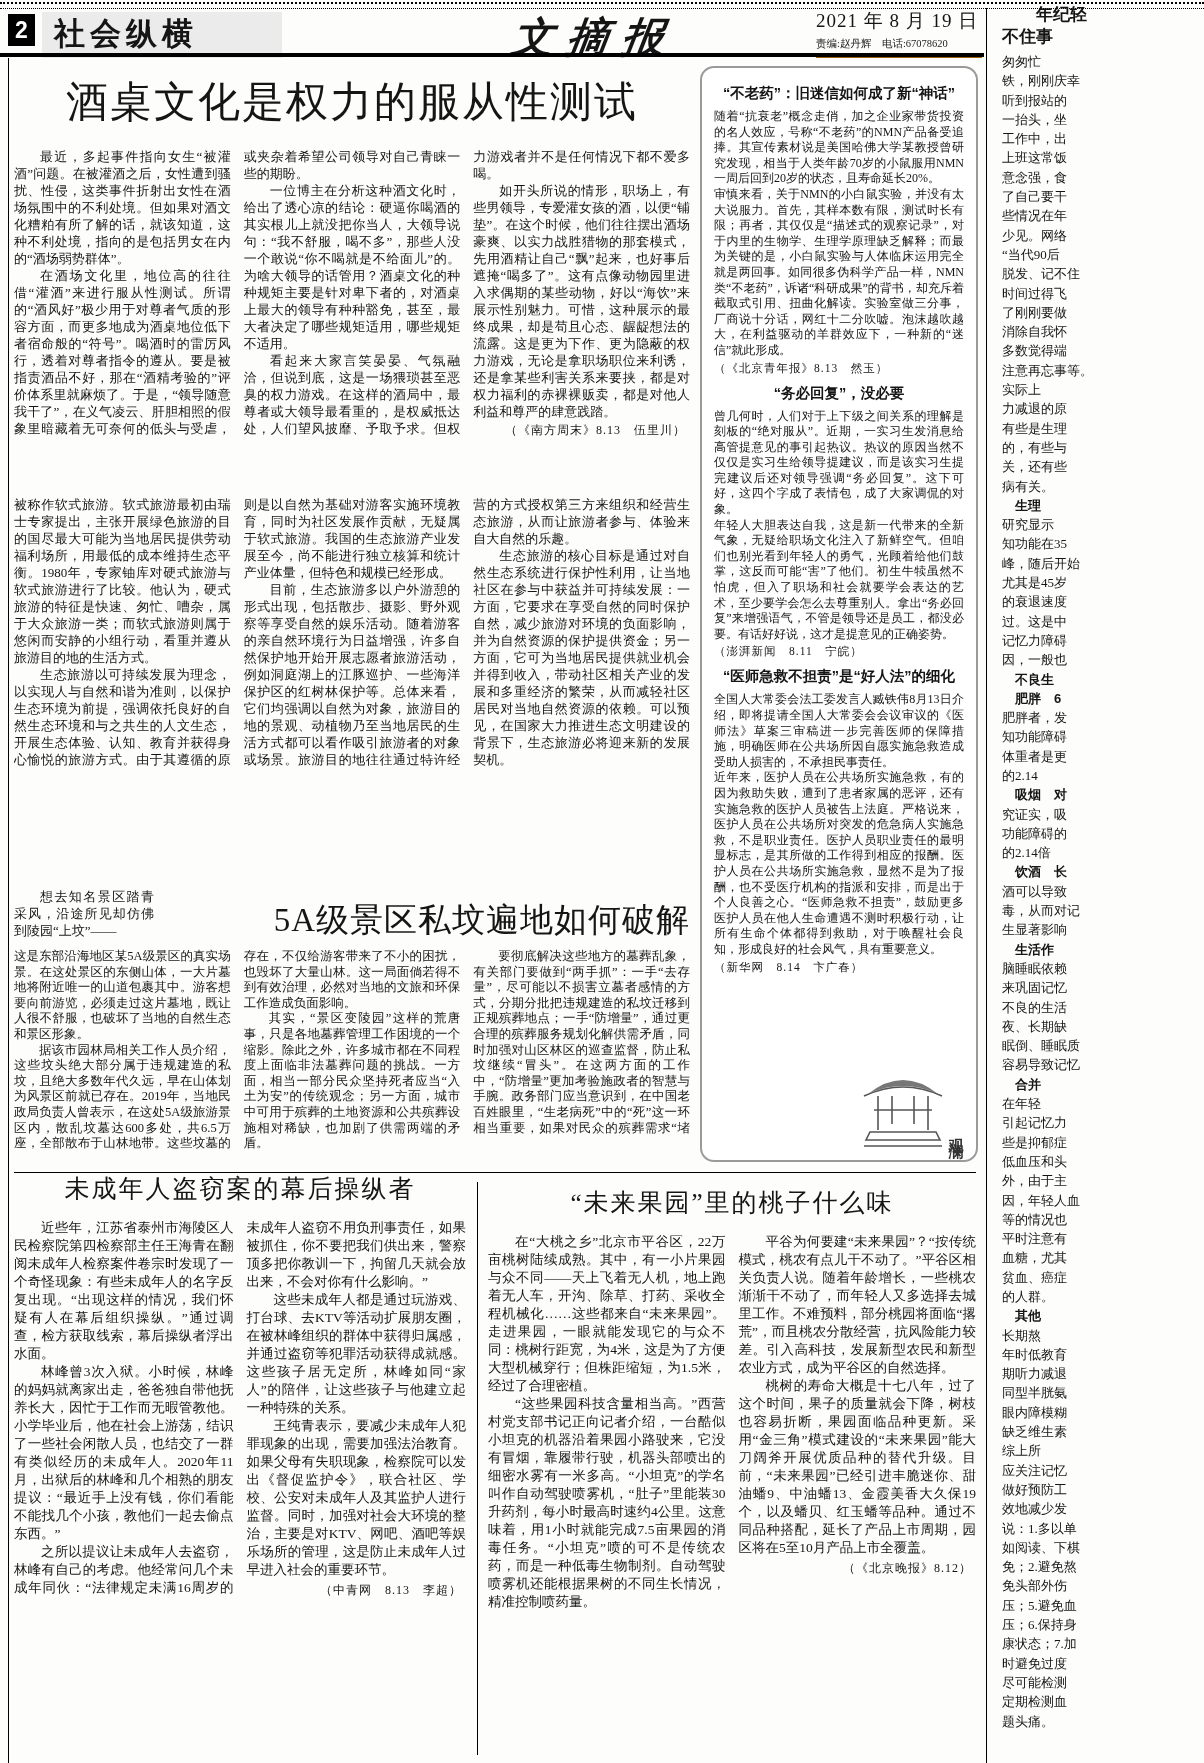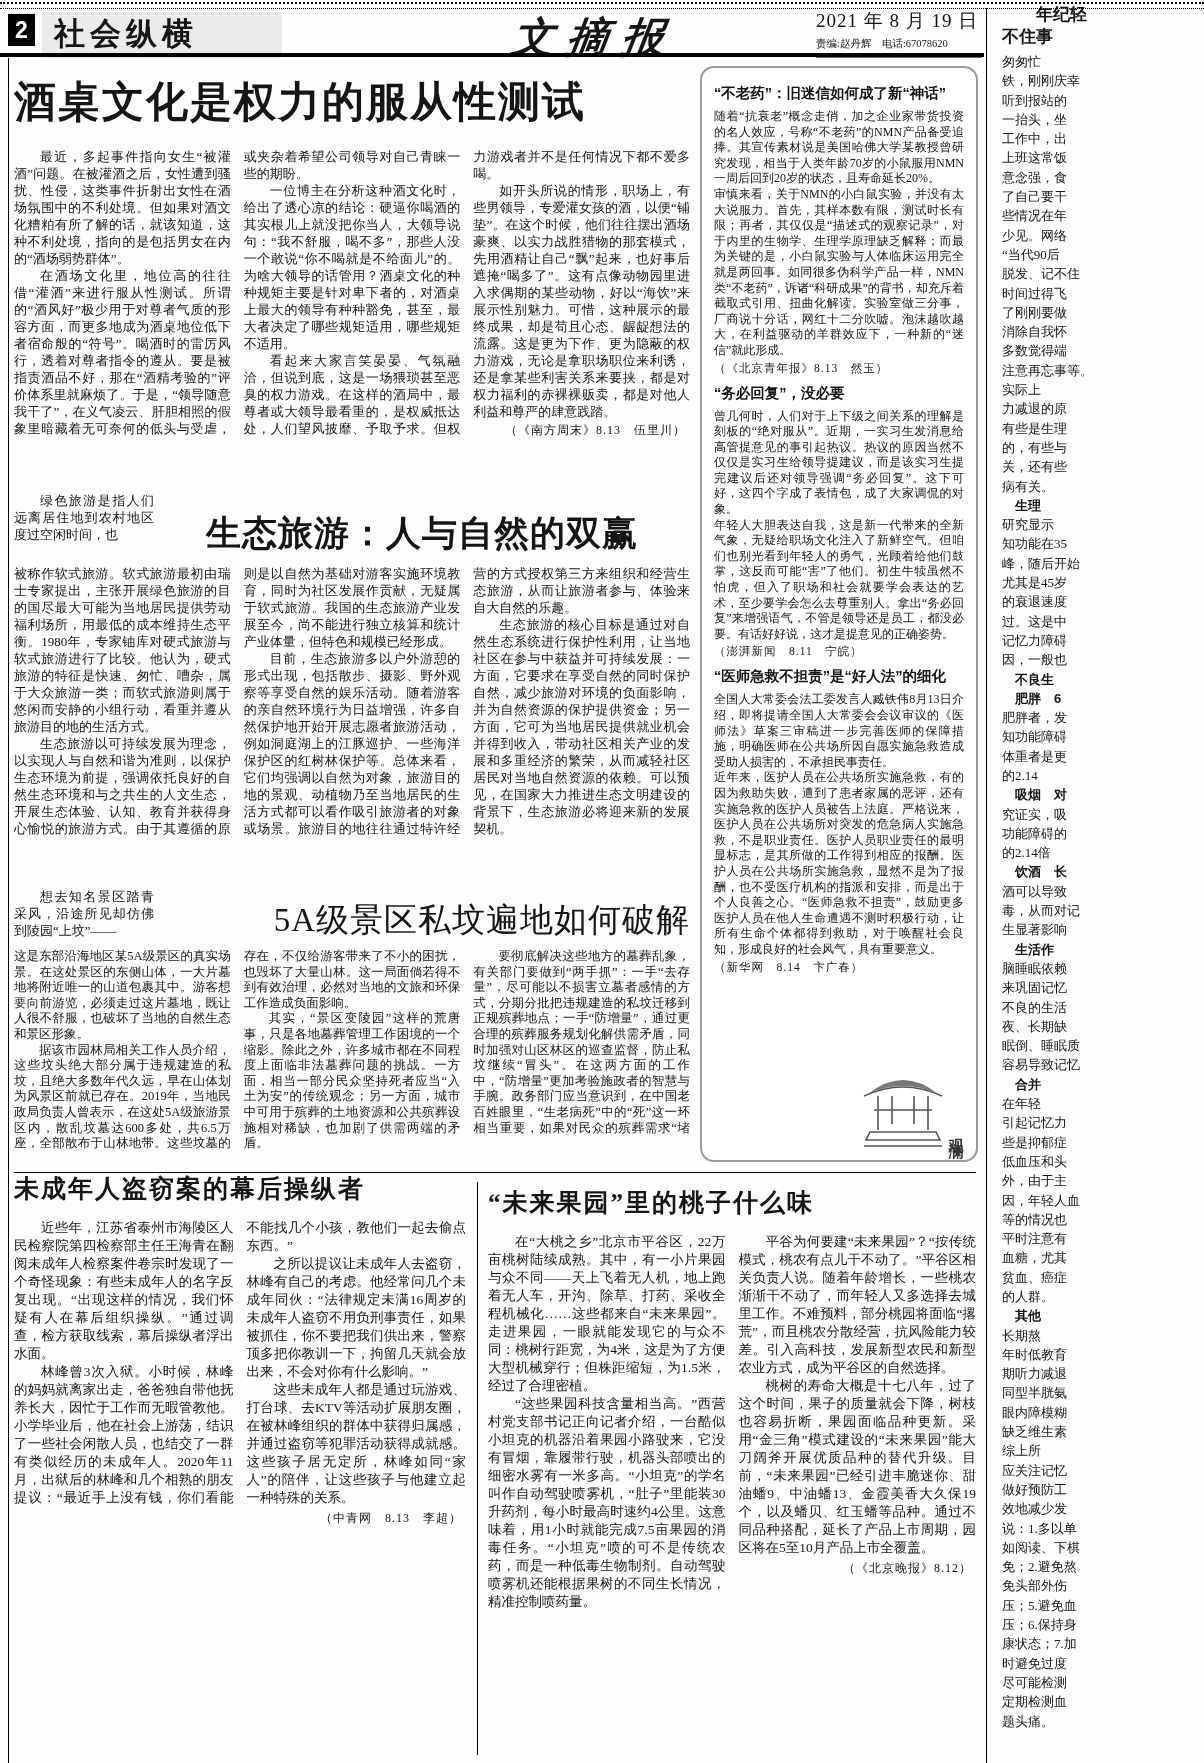--- a/index.html
+++ b/index.html
@@ -25,39 +25,39 @@
   #side-rule-sep{position:absolute;left:986px;top:8px;height:1755px;border-left:1.5px solid #000;}
   #band-rule{position:absolute;left:14px;top:1172px;width:962px;border-top:1px solid #000;}
   #bottom-vr{position:absolute;left:477px;top:1182px;height:573px;border-left:1px solid #000;}
   
   .para{margin:0;text-align:justify;}
   .cols .para{text-indent:2em;}
   .cols .para.noindent{text-indent:0;}
   .src{margin:2px 4px 0 0;text-align:right;text-indent:0;font-size:12px;letter-spacing:1px;}
   .cols{column-gap:13px;overflow:hidden;text-align:justify;}
   .art{position:absolute;}
-  .big-title{text-align:left;font-weight:700;letter-spacing:2px;}
+  .big-title{text-align:center;font-weight:400;letter-spacing:2px;}
   .art-head{display:flex;align-items:flex-start;}
   .intro{flex:0 0 140px;font-size:13px;line-height:17px;text-align:justify;text-indent:2em;padding-top:4px;}
   
   #a1-title{font-size:42px;margin:8px 0 18px 0;}
   #a1-body{height:332px;column-count:3;font-size:13px;line-height:17px;}
   
   #a2-title{flex:1;font-size:35px;font-weight:900;text-align:center;padding-top:22px;letter-spacing:1px;}
   #a2-body{height:288px;column-count:3;font-size:13px;line-height:17px;margin-top:8px;}
   
   #a3-title{flex:1;font-size:33px;font-weight:400;text-align:right;padding-top:14px;letter-spacing:1px;}
   #a3-body{height:207px;column-count:3;font-size:12.5px;line-height:15.6px;margin-top:6px;}
   
   .band-title{font-size:25px;margin:4px 0 14px 0;}
   #a4-body,#a5-body{height:505px;column-count:2;font-size:13.5px;line-height:18px;}
   
   #box{position:absolute;left:700px;top:66px;width:278px;height:1096px;border:2.5px solid #9a9a9a;
        border-radius:14px;padding:8px 12px;box-sizing:border-box;background:#fff;}
-  .bx-title{font-family:"Liberation Sans",sans-serif;font-weight:bold;
+  .bx-title{text-align:center;font-family:"Liberation Sans",sans-serif;font-weight:bold;
             font-size:14.5px;margin:8px 0 6px 0;}
   .bx-body{font-size:12px;line-height:15.6px;overflow:hidden;}
   #bx1-body{max-height:270px;} #bx2-body{max-height:270px;} #bx3-body{max-height:360px;}
   .bx-src{text-align:left;font-size:11.5px;margin:2px 2px 4px 0;letter-spacing:1px;}
   #pavilion{position:absolute;right:10px;bottom:8px;width:104px;height:92px;display:flex;align-items:flex-end;}
   #guanlan{writing-mode:vertical-rl;font-weight:bold;font-size:15px;letter-spacing:4px;color:#333;
            margin-left:2px;margin-bottom:18px;}
   
   #side{position:absolute;left:988px;top:0;width:216px;height:1757px;overflow:hidden;
         padding:4px 0 0 14px;box-sizing:border-box;}
@@ -92,24 +92,20 @@
       <p class="para">最近，多起事件指向女生“被灌酒”问题。在被灌酒之后，女性遭到骚扰、性侵，这类事件折射出女性在酒场氛围中的不利处境。但如果对酒文化糟粕有所了解的话，就该知道，这种不利处境，指向的是包括男女在内的“酒场弱势群体”。</p>
       <p class="para">在酒场文化里，地位高的往往借“灌酒”来进行服从性测试。所谓的“酒风好”极少用于对尊者气质的形容方面，而更多地成为酒桌地位低下者宿命般的“符号”。喝酒时的雷厉风行，透着对尊者指令的遵从。要是被指责酒品不好，那在“酒精考验的”评价体系里就麻烦了。于是，“领导随意我干了”，在义气凌云、肝胆相照的假象里暗藏着无可奈何的低头与受虐，或夹杂着希望公司领导对自己青睐一些的期盼。</p>
       <p class="para">一位博主在分析这种酒文化时，给出了透心凉的结论：硬逼你喝酒的其实根儿上就没把你当人，大领导说句：“我不舒服，喝不多”，那些人没一个敢说“你不喝就是不给面儿”的。为啥大领导的话管用？酒桌文化的种种规矩主要是针对卑下者的，对酒桌上最大的领导有种种豁免，甚至，最大者决定了哪些规矩适用，哪些规矩不适用。</p>
       <p class="para">看起来大家言笑晏晏、气氛融洽，但说到底，这是一场猥琐甚至恶臭的权力游戏。在这样的酒局中，最尊者或大领导最看重的，是权威抵达处，人们望风披靡、予取予求。但权力游戏者并不是任何情况下都不爱多喝。</p>
       <p class="para">如开头所说的情形，职场上，有些男领导，专爱灌女孩的酒，以便“铺垫”。在这个时候，他们往往摆出酒场豪爽、以实力战胜猎物的那套模式，先用酒精让自己“飘”起来，也好事后遮掩“喝多了”。这有点像动物园里进入求偶期的某些动物，好以“海饮”来展示性别魅力。可惜，这种展示的最终成果，却是苟且心态、龌龊想法的流露。这是更为下作、更为隐蔽的权力游戏，无论是拿职场职位来利诱，还是拿某些利害关系来要挟，都是对权力福利的赤裸裸贩卖，都是对他人利益和尊严的肆意践踏。</p>
       <p class="src">（《南方周末》8.13　伍里川）</p>
     </div>
 </div>
 
 <div class="art" id="a2" style="left:14px;top:488px;width:676px;height:392px">
-  <div class="art-head">
-    <div class="intro">绿色旅游是指人们远离居住地到农村地区度过空闲时间，也</div>
-    <div id="a2-title">生态旅游：人与自然的双赢</div>
-  </div>
   <div class="cols" id="a2-body">
       <p class="para noindent">被称作软式旅游。软式旅游最初由瑞士专家提出，主张开展绿色旅游的目的国尽最大可能为当地居民提供劳动福利场所，用最低的成本维持生态平衡。1980年，专家铀库对硬式旅游与软式旅游进行了比较。他认为，硬式旅游的特征是快速、匆忙、嘈杂，属于大众旅游一类；而软式旅游则属于悠闲而安静的小组行动，看重并遵从旅游目的地的生活方式。</p>
       <p class="para">生态旅游以可持续发展为理念，以实现人与自然和谐为准则，以保护生态环境为前提，强调依托良好的自然生态环境和与之共生的人文生态，开展生态体验、认知、教育并获得身心愉悦的旅游方式。由于其遵循的原则是以自然为基础对游客实施环境教育，同时为社区发展作贡献，无疑属于软式旅游。我国的生态旅游产业发展至今，尚不能进行独立核算和统计产业体量，但特色和规模已经形成。</p>
       <p class="para">目前，生态旅游多以户外游憩的形式出现，包括散步、摄影、野外观察等享受自然的娱乐活动。随着游客的亲自然环境行为日益增强，许多自然保护地开始开展志愿者旅游活动，例如洞庭湖上的江豚巡护、一些海洋保护区的红树林保护等。总体来看，它们均强调以自然为对象，旅游目的地的景观、动植物乃至当地居民的生活方式都可以看作吸引旅游者的对象或场景。旅游目的地往往通过特许经营的方式授权第三方来组织和经营生态旅游，从而让旅游者参与、体验来自大自然的乐趣。</p>
       <p class="para">生态旅游的核心目标是通过对自然生态系统进行保护性利用，让当地社区在参与中获益并可持续发展：一方面，它要求在享受自然的同时保护自然，减少旅游对环境的负面影响，并为自然资源的保护提供资金；另一方面，它可为当地居民提供就业机会并得到收入，带动社区相关产业的发展和多重经济的繁荣，从而减轻社区居民对当地自然资源的依赖。可以预见，在国家大力推进生态文明建设的背景下，生态旅游必将迎来新的发展契机。</p>
     </div>
 </div>
 
 <div class="art" id="a3" style="left:14px;top:884px;width:676px;height:284px">
   <div class="art-head">
@@ -127,20 +123,21 @@
 <div id="band-rule"></div>
 <div id="bottom-vr"></div>
 
 <div class="art" id="a4" style="left:14px;top:1168px;width:452px;height:575px">
   <div class="big-title band-title">未成年人盗窃案的幕后操纵者</div>
   <div class="cols" id="a4-body">
       <p class="para">近些年，江苏省泰州市海陵区人民检察院第四检察部主任王海青在翻阅未成年人检察案件卷宗时发现了一个奇怪现象：有些未成年人的名字反复出现。“出现这样的情况，我们怀疑有人在幕后组织操纵。”通过调查，检方获取线索，幕后操纵者浮出水面。</p>
       <p class="para">林峰曾3次入狱。小时候，林峰的妈妈就离家出走，爸爸独自带他抚养长大，因忙于工作而无暇管教他。小学毕业后，他在社会上游荡，结识了一些社会闲散人员，也结交了一群有类似经历的未成年人。2020年11月，出狱后的林峰和几个相熟的朋友提议：“最近手上没有钱，你们看能不能找几个小孩，教他们一起去偷点东西。”</p>
       <p class="para">之所以提议让未成年人去盗窃，林峰有自己的考虑。他经常问几个未成年同伙：“法律规定未满16周岁的未成年人盗窃不用负刑事责任，如果被抓住，你不要把我们供出来，警察顶多把你教训一下，拘留几天就会放出来，不会对你有什么影响。”</p>
       <p class="para">这些未成年人都是通过玩游戏、打台球、去KTV等活动扩展朋友圈，在被林峰组织的群体中获得归属感，并通过盗窃等犯罪活动获得成就感。这些孩子居无定所，林峰如同“家人”的陪伴，让这些孩子与他建立起一种特殊的关系。</p>
+      <p class="para">王纯青表示，要减少未成年人犯罪现象的出现，需要加强法治教育。如果父母有失职现象，检察院可以发出《督促监护令》，联合社区、学校、公安对未成年人及其监护人进行监督。同时，加强对社会大环境的整治，主要是对KTV、网吧、酒吧等娱乐场所的管理，这是防止未成年人过早进入社会的重要环节。</p>
       <p class="src">（中青网　8.13　李超）</p>
     </div>
 </div>
 
 <div class="art" id="a5" style="left:488px;top:1182px;width:488px;height:575px">
   <div class="big-title band-title">“未来果园”里的桃子什么味</div>
   <div class="cols" id="a5-body">
       <p class="para">在“大桃之乡”北京市平谷区，22万亩桃树陆续成熟。其中，有一小片果园与众不同——天上飞着无人机，地上跑着无人车，开沟、除草、打药、采收全程机械化……这些都来自“未来果园”。走进果园，一眼就能发现它的与众不同：桃树行距宽，为4米，这是为了方便大型机械穿行；但株距缩短，为1.5米，经过了合理密植。</p>
       <p class="para">“这些果园科技含量相当高。”西营村党支部书记正向记者介绍，一台酷似小坦克的机器沿着果园小路驶来，它没有冒烟，靠履带行驶，机器头部喷出的细密水雾有一米多高。“小坦克”的学名叫作自动驾驶喷雾机，“肚子”里能装30升药剂，每小时最高时速约4公里。这意味着，用1小时就能完成7.5亩果园的消毒任务。“小坦克”喷的可不是传统农药，而是一种低毒生物制剂。自动驾驶喷雾机还能根据果树的不同生长情况，精准控制喷药量。</p>
       <p class="para">平谷为何要建“未来果园”？“按传统模式，桃农有点儿干不动了。”平谷区相关负责人说。随着年龄增长，一些桃农渐渐干不动了，而年轻人又多选择去城里工作。不难预料，部分桃园将面临“撂荒”，而且桃农分散经营，抗风险能力较差。引入高科技，发展新型农民和新型农业方式，成为平谷区的自然选择。</p>

